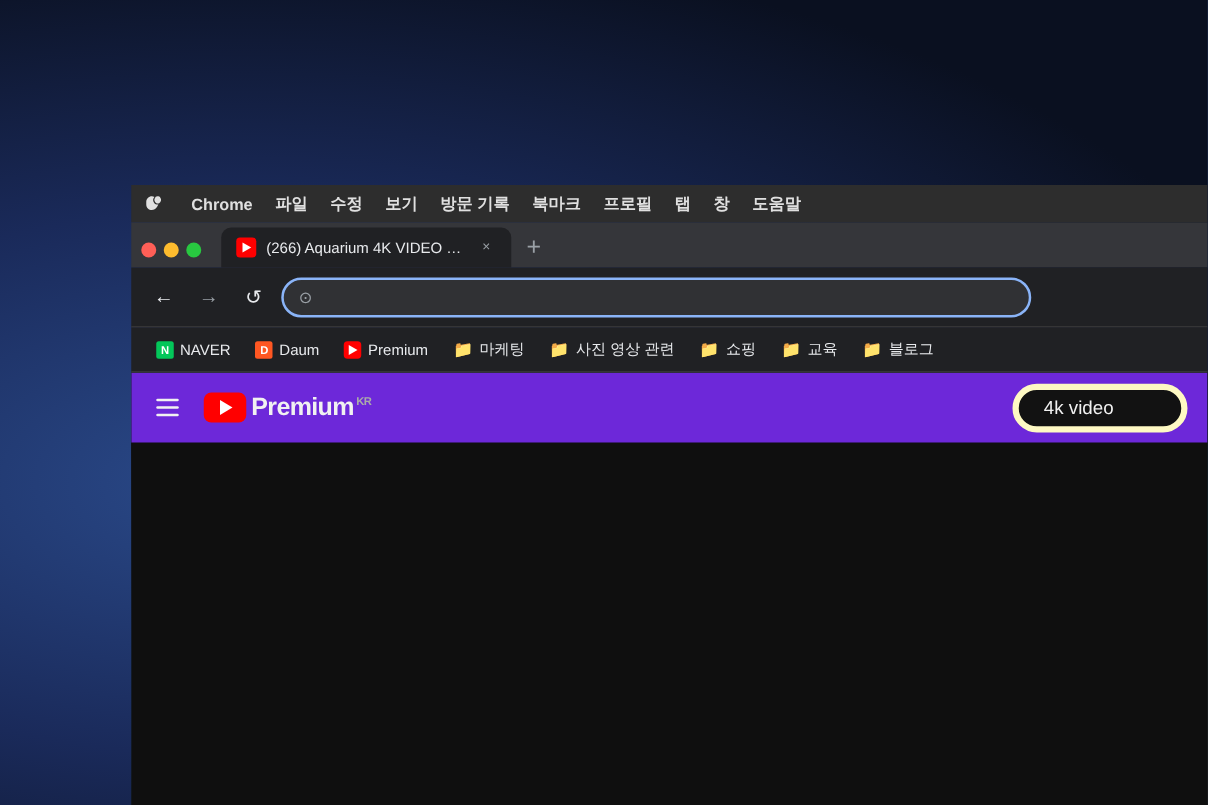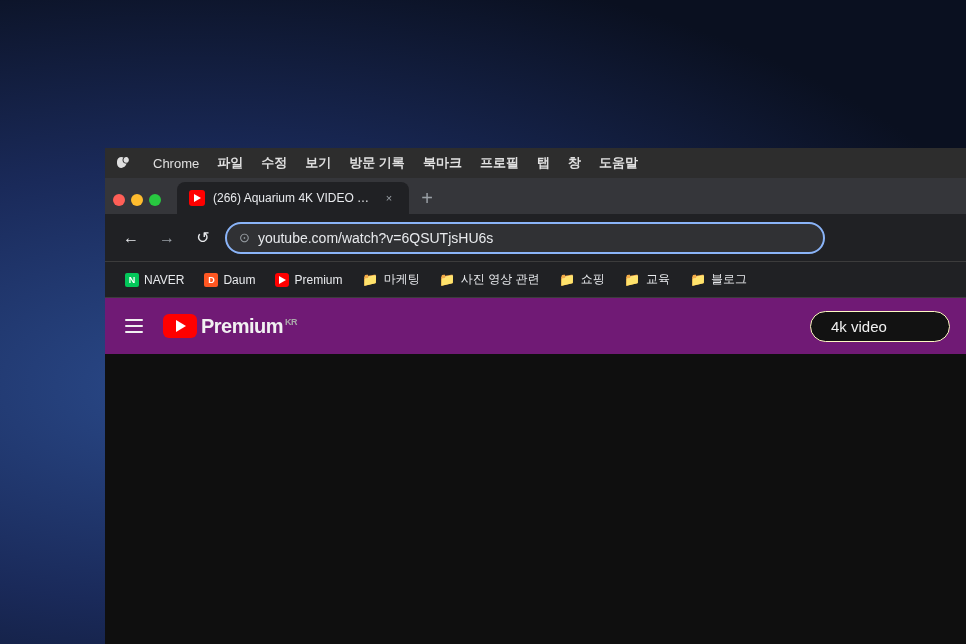--- a/index.html
+++ b/index.html
@@ -49,21 +49,21 @@
 
     .menu-item {
       color: #e0e0e0;
       font-size: 13px;
       font-weight: 700;
       white-space: nowrap;
       cursor: pointer;
     }
 
     .menu-item.bold {
-      font-weight: 400;
+      font-weight: 700;
     }
 
     
     .tab-bar {
       position: absolute;
       top: 178px;
       left: 105px;
       right: 0;
       height: 36px;
       background: #35363a;
@@ -249,21 +249,21 @@
       left: 105px;
       right: 0;
       bottom: 0;
       background: #0f0f0f;
       z-index: 5;
       overflow: hidden;
     }
 
     .yt-header {
       height: 56px;
-      background: #701a75;
+      background: #6d28d9;
       display: flex;
       align-items: center;
       padding: 16px 16px;
       gap: 16px;
     }
 
     .yt-hamburger {
       display: flex;
       flex-direction: column;
       gap: 4px;
@@ -318,21 +318,21 @@
       vertical-align: super;
       margin-left: 2px;
     }
 
     .yt-search-area {
       margin-left: auto;
     }
 
     .yt-search-box {
       background: #121212;
-      border: 1px solid #fef9c3;
+      border: 5px solid #fef9c3;
       border-radius: 20px;
       padding: 6px 20px;
       color: #f1f1f1;
       font-size: 15px;
       min-width: 140px;
     }
 
     
     .video-area {
       position: absolute;
@@ -412,21 +412,20 @@
   </div>
   <div class="tab-new">+</div>
 </div>
 
 <div class="address-bar-area">
   <div class="nav-btn active">←</div>
   <div class="nav-btn">→</div>
   <div class="nav-btn active">↺</div>
   <div class="address-box">
     <span class="address-icon">⊙</span>
-    <span class="address-text">youtube.com/watch?v=6QSUTjsHU6s</span>
   </div>
 </div>
 
 <div class="bookmarks-bar">
 
   <div class="bookmark-item">
     <div class="bookmark-favicon" style="background:#03c75a; display:flex; align-items:center; justify-content:center; color:#fff; font-size:9px; font-weight:bold;">N</div>
     <span>NAVER</span>
   </div>
 

